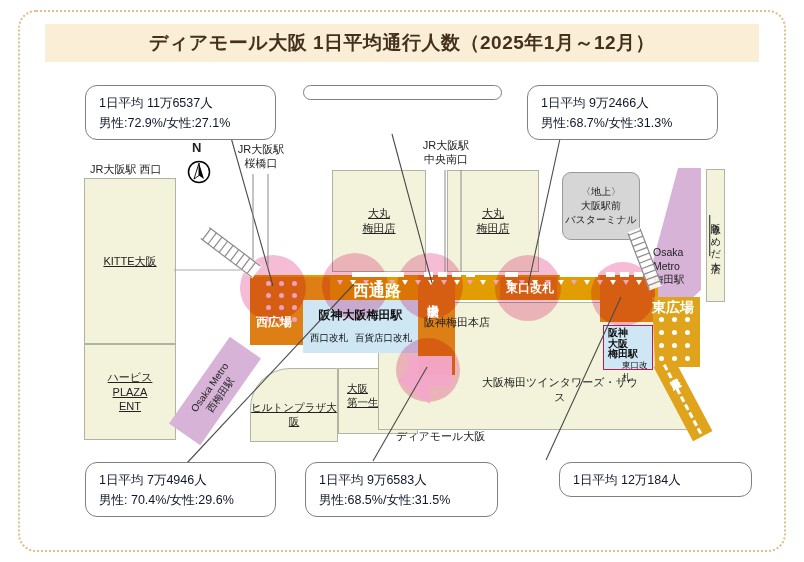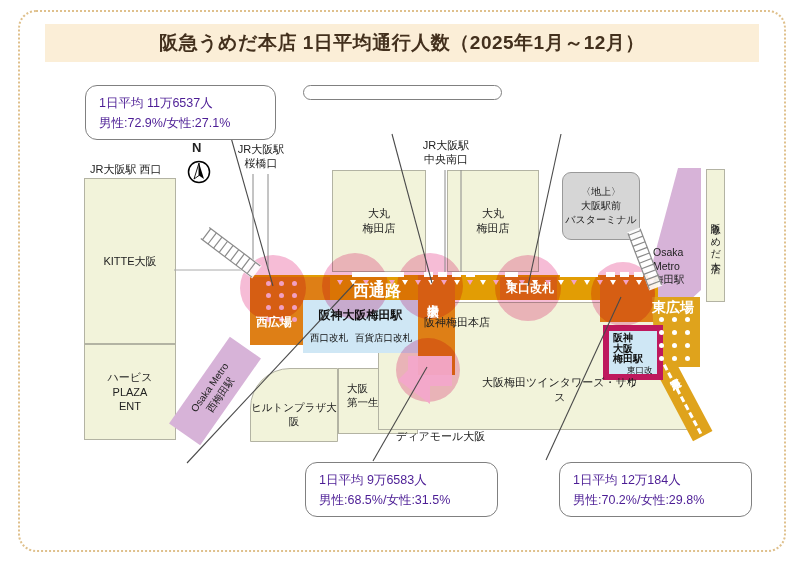--- a/index.html
+++ b/index.html
@@ -3,44 +3,44 @@
 <meta charset="utf-8">
 <style>
   html,body{margin:0;padding:0;background:#fff;}
   #stage{position:relative;width:804px;height:562px;background:#fff;overflow:hidden;
          font-family:"Liberation Sans",sans-serif;}
   .abs{position:absolute;}
   .pre{white-space:pre-line;}
   #card{left:18px;top:10px;width:764px;height:538px;border:2px dotted #dfc08c;border-radius:18px;background:#fff;z-index:0;}
   #titlebar{left:45px;top:24px;width:714px;height:38px;background:#fbeed7;display:flex;align-items:center;justify-content:center;z-index:1;}
   #titlebar span{font-size:19px;font-weight:bold;color:#43301d;letter-spacing:.5px;}
-  .bldg{background:#f2f3da;border:1px solid #b3b3a3;z-index:1;display:flex;align-items:center;justify-content:center;text-align:center;color:#222;}
+  .bldg{background:#f2f3da;border:1px solid #b3b3a3;z-index:1;display:flex;align-items:center;justify-content:center;text-align:center;color:#222;text-decoration:underline;}
   .bldg .lbl{font-size:11px;line-height:1.35;}
   .graybox{background:#d6d6d6;border:1px solid #999;border-radius:9px;z-index:1;display:flex;align-items:center;justify-content:center;text-align:center;}
   .graybox .lbl{font-size:10px;line-height:1.4;color:#222;}
   .purple{background:#d7b3d8;z-index:1;}
   .corridor{z-index:2;}
   .blue{background:#cfe7f5;z-index:2;}
   .circle{border-radius:50%;background:#f6bcd6;mix-blend-mode:multiply;z-index:3;pointer-events:none;}
   #decor{left:0;top:0;width:804px;height:562px;z-index:4;pointer-events:none;}
   .maplabel{z-index:5;color:#222;}
   .wlabel{z-index:5;color:#fff;font-weight:bold;}
   #overlay{left:0;top:0;width:804px;height:562px;z-index:6;pointer-events:none;}
   .callout{border:1.5px solid #808080;border-radius:12px;background:#fff;z-index:7;padding:7px 12px 6px 13px;}
-  .callout div{font-size:12.5px;line-height:1.6;color:#4c1d95;}
+  .callout div{font-size:12.5px;line-height:1.6;color:#0f172a;}
   .vtext{writing-mode:vertical-rl;}
 </style>
 </head>
 <body>
 
 <div id="stage">
   <div id="card" class="abs"></div>
 
   <div id="titlebar" class="abs">
-    <span>阪急うめだ本店 1日平均通行人数（2025年1月～12月）</span>
+    <span>ディアモール大阪 1日平均通行人数（2025年1月～12月）</span>
   </div>
 
   <div class="bldg abs" style="left:84px;top:178px;width:90px;height:164px;">
     <span class="lbl">KITTE大阪</span>
   </div>
   <div class="maplabel abs" style="left:90px;top:162px;font-size:11px;">JR大阪駅 西口</div>
 
   <div class="bldg abs" style="left:332px;top:170px;width:92px;height:100px;">
     <span class="lbl pre">大丸
 梅田店</span>
@@ -100,21 +100,21 @@
     <span class="vtext abs" style="left:4px;top:12px;font-size:10px;font-weight:bold;color:#fff;">東通路</span>
   </div>
 
   <div class="blue abs" style="left:303px;top:300px;width:115px;height:53px;">
     <div style="text-align:center;margin-top:7px;font-size:12px;font-weight:bold;color:#111;">阪神大阪梅田駅</div>
     <div style="display:flex;justify-content:space-between;padding:8px 6px 0 7px;">
       <span style="font-size:9.5px;color:#111;">西口改札</span>
       <span style="font-size:9.5px;color:#111;">百貨店口改札</span>
     </div>
   </div>
-  <div class="blue abs" style="left:603px;top:325px;width:48px;height:43px;border:6px solid #be185d;">
+  <div class="blue abs" style="left:603px;top:325px;width:48px;height:43px;border:1px solid #be185d;">
     <div class="pre" style="font-size:10px;line-height:1.05;font-weight:bold;color:#111;padding:2px 0 0 4px;">阪神
 大阪
 梅田駅</div>
     <div style="font-size:8.5px;color:#111;padding-left:18px;">東口改札</div>
   </div>
 
   <div class="circle abs" style="left:240px;top:255px;width:66px;height:66px;"></div>
   <div class="circle abs" style="left:322px;top:253px;width:66px;height:66px;"></div>
   <div class="circle abs" style="left:397px;top:253px;width:66px;height:66px;"></div>
   <div class="circle abs" style="left:495px;top:255px;width:66px;height:66px;"></div>
@@ -254,21 +254,28 @@
       <polygon points="199,163 194,179 199,175.5" fill="#fff" stroke="#000" stroke-width="0.9"></polygon>
     </g>
   </svg>
 
   <div class="callout abs" style="left:85px;top:85px;width:164px;">
     <div>1日平均 11万6537人</div>
     <div>男性:72.9%/女性:27.1%</div>
   </div>
   <div class="callout abs" style="left:303px;top:85px;width:172px;">
   </div>
+  <div class="callout abs" style="left:527px;top:85px;width:164px;">
+    <div>1日平均 9万2466人</div>
+    <div>男性:68.7%/女性:31.3%</div>
+  </div>
+  <div class="callout abs" style="left:85px;top:462px;width:164px;">
+    <div>1日平均 7万4946人</div>
+    <div>男性: 70.4%/女性:29.6%</div>
+  </div>
   <div class="callout abs" style="left:305px;top:462px;width:166px;">
     <div>1日平均 9万6583人</div>
     <div>男性:68.5%/女性:31.5%</div>
   </div>
   <div class="callout abs" style="left:527px;top:462px;width:166px;margin-left:32px;">
     <div>1日平均 12万184人</div>
-    <div>男性:70.2%/女性:29.8%</div>
   </div>
 </div>
 
 </body></html>

